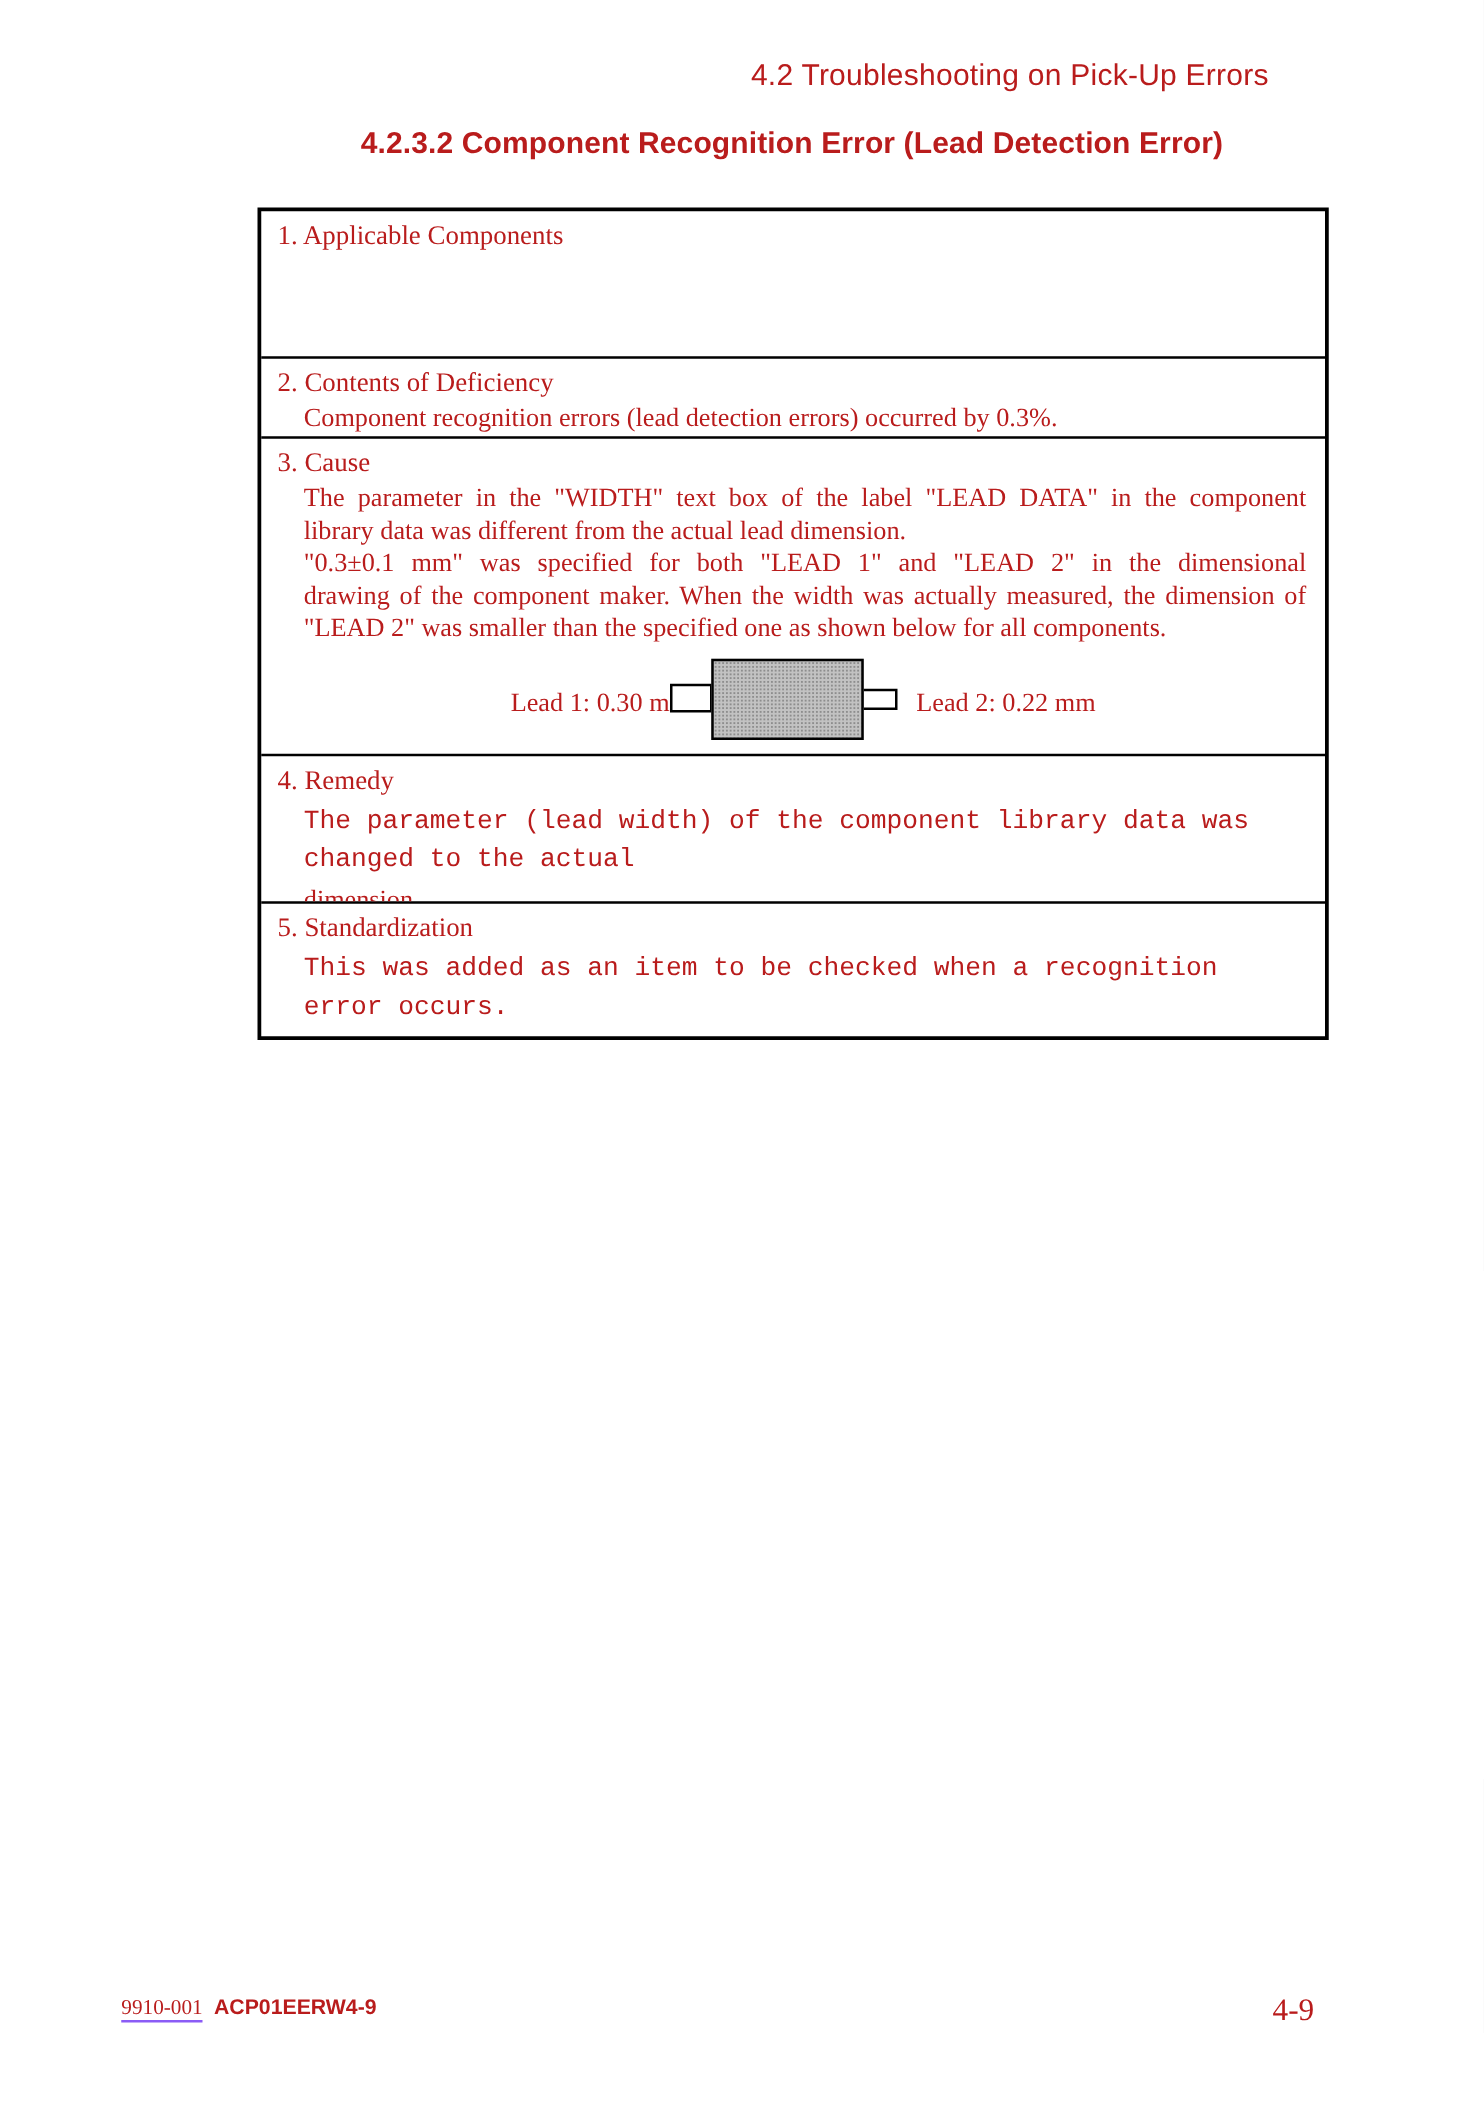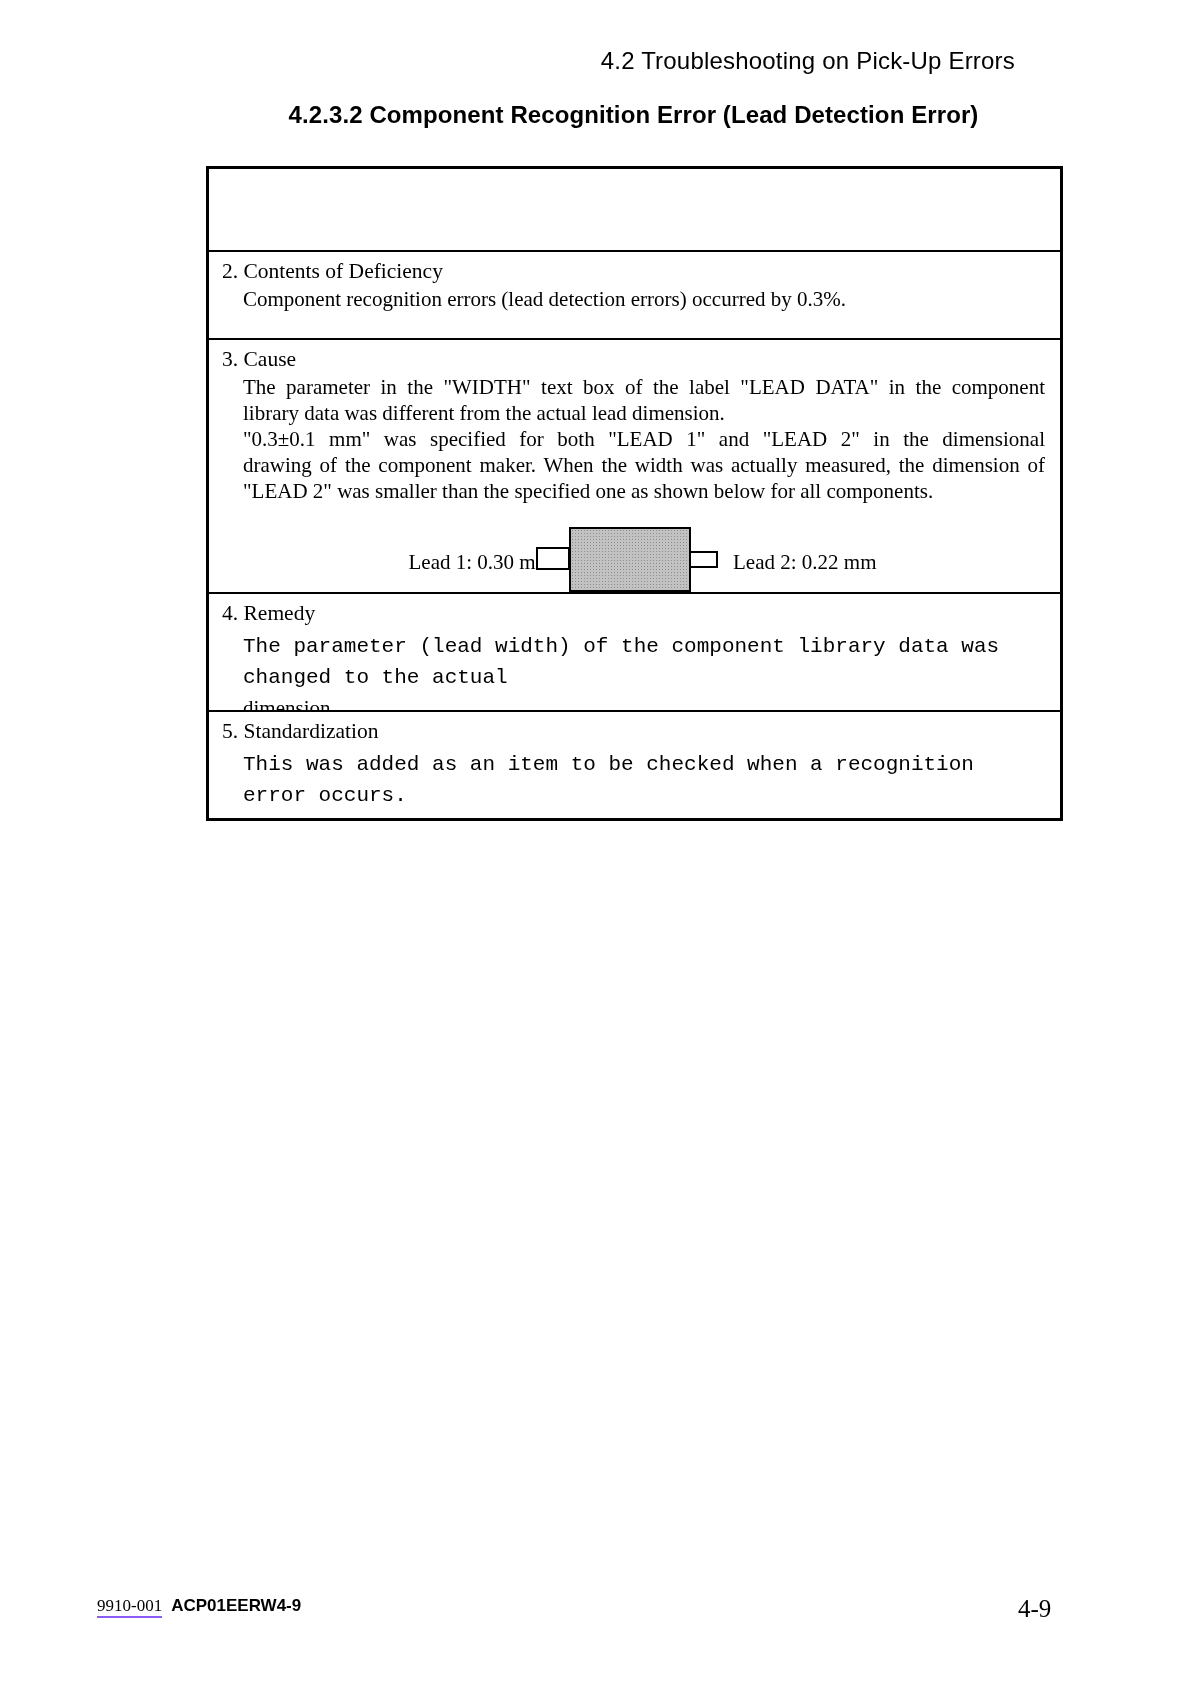--- a/index.html
+++ b/index.html
@@ -2,21 +2,21 @@
 <html><head>
 <meta charset="utf-8">
 <style>
   html, body { margin:0; padding:0; }
   body { background:#e8e8e8; }
   .page {
     position:relative;
     width:1187px; height:1684px;
     margin:0 auto;
     background:#ffffff;
-    color:#000000;
+    color:#b91c1c;
     font-family:"Liberation Serif", serif;
     overflow:hidden;
   }
 
   
   .running-header {
     position:absolute; top:47px; right:172px;
     font-family:"Liberation Sans", sans-serif;
     font-size:24px; letter-spacing:0.2px;
   }
@@ -36,21 +36,21 @@
     box-sizing:border-box;
     background:#fff;
   }
   .t-row {
     box-sizing:border-box;
     padding:0 15px 0 13px;
     overflow:hidden;
   }
   .t-row + .t-row { border-top:2px solid #000; }
   .r1 { height:81px; }
-  .r2 { height:88px; }
+  .r2 { height:64px;margin-top:35px; }
   .r3 { height:254px; }
   .r4 { height:118px; }
   .r5 { height:108px; }
 
   .row-title {
     margin-top:6px;
     font-size:21.5px; line-height:26px;
     white-space:nowrap;
   }
   .line {
@@ -104,20 +104,21 @@
 
 <div class="page">
 
   <div class="running-header">4.2 Troubleshooting on Pick-Up Errors</div>
 
   <div class="doc-title">4.2.3.2 Component Recognition Error (Lead Detection Error)</div>
 
   <div class="fault-table">
 
     <div class="t-row r1">
+      <div class="row-title">1. Applicable Components</div>
     </div>
 
     <div class="t-row r2">
       <div class="row-title">2. Contents of Deficiency</div>
       <div class="line first">Component recognition errors (lead detection errors) occurred by 0.3%.</div>
     </div>
 
     <div class="t-row r3">
       <div class="row-title">3. Cause</div>
       <div class="line first just">The parameter in the "WIDTH" text box of the label "LEAD DATA" in the component</div>

